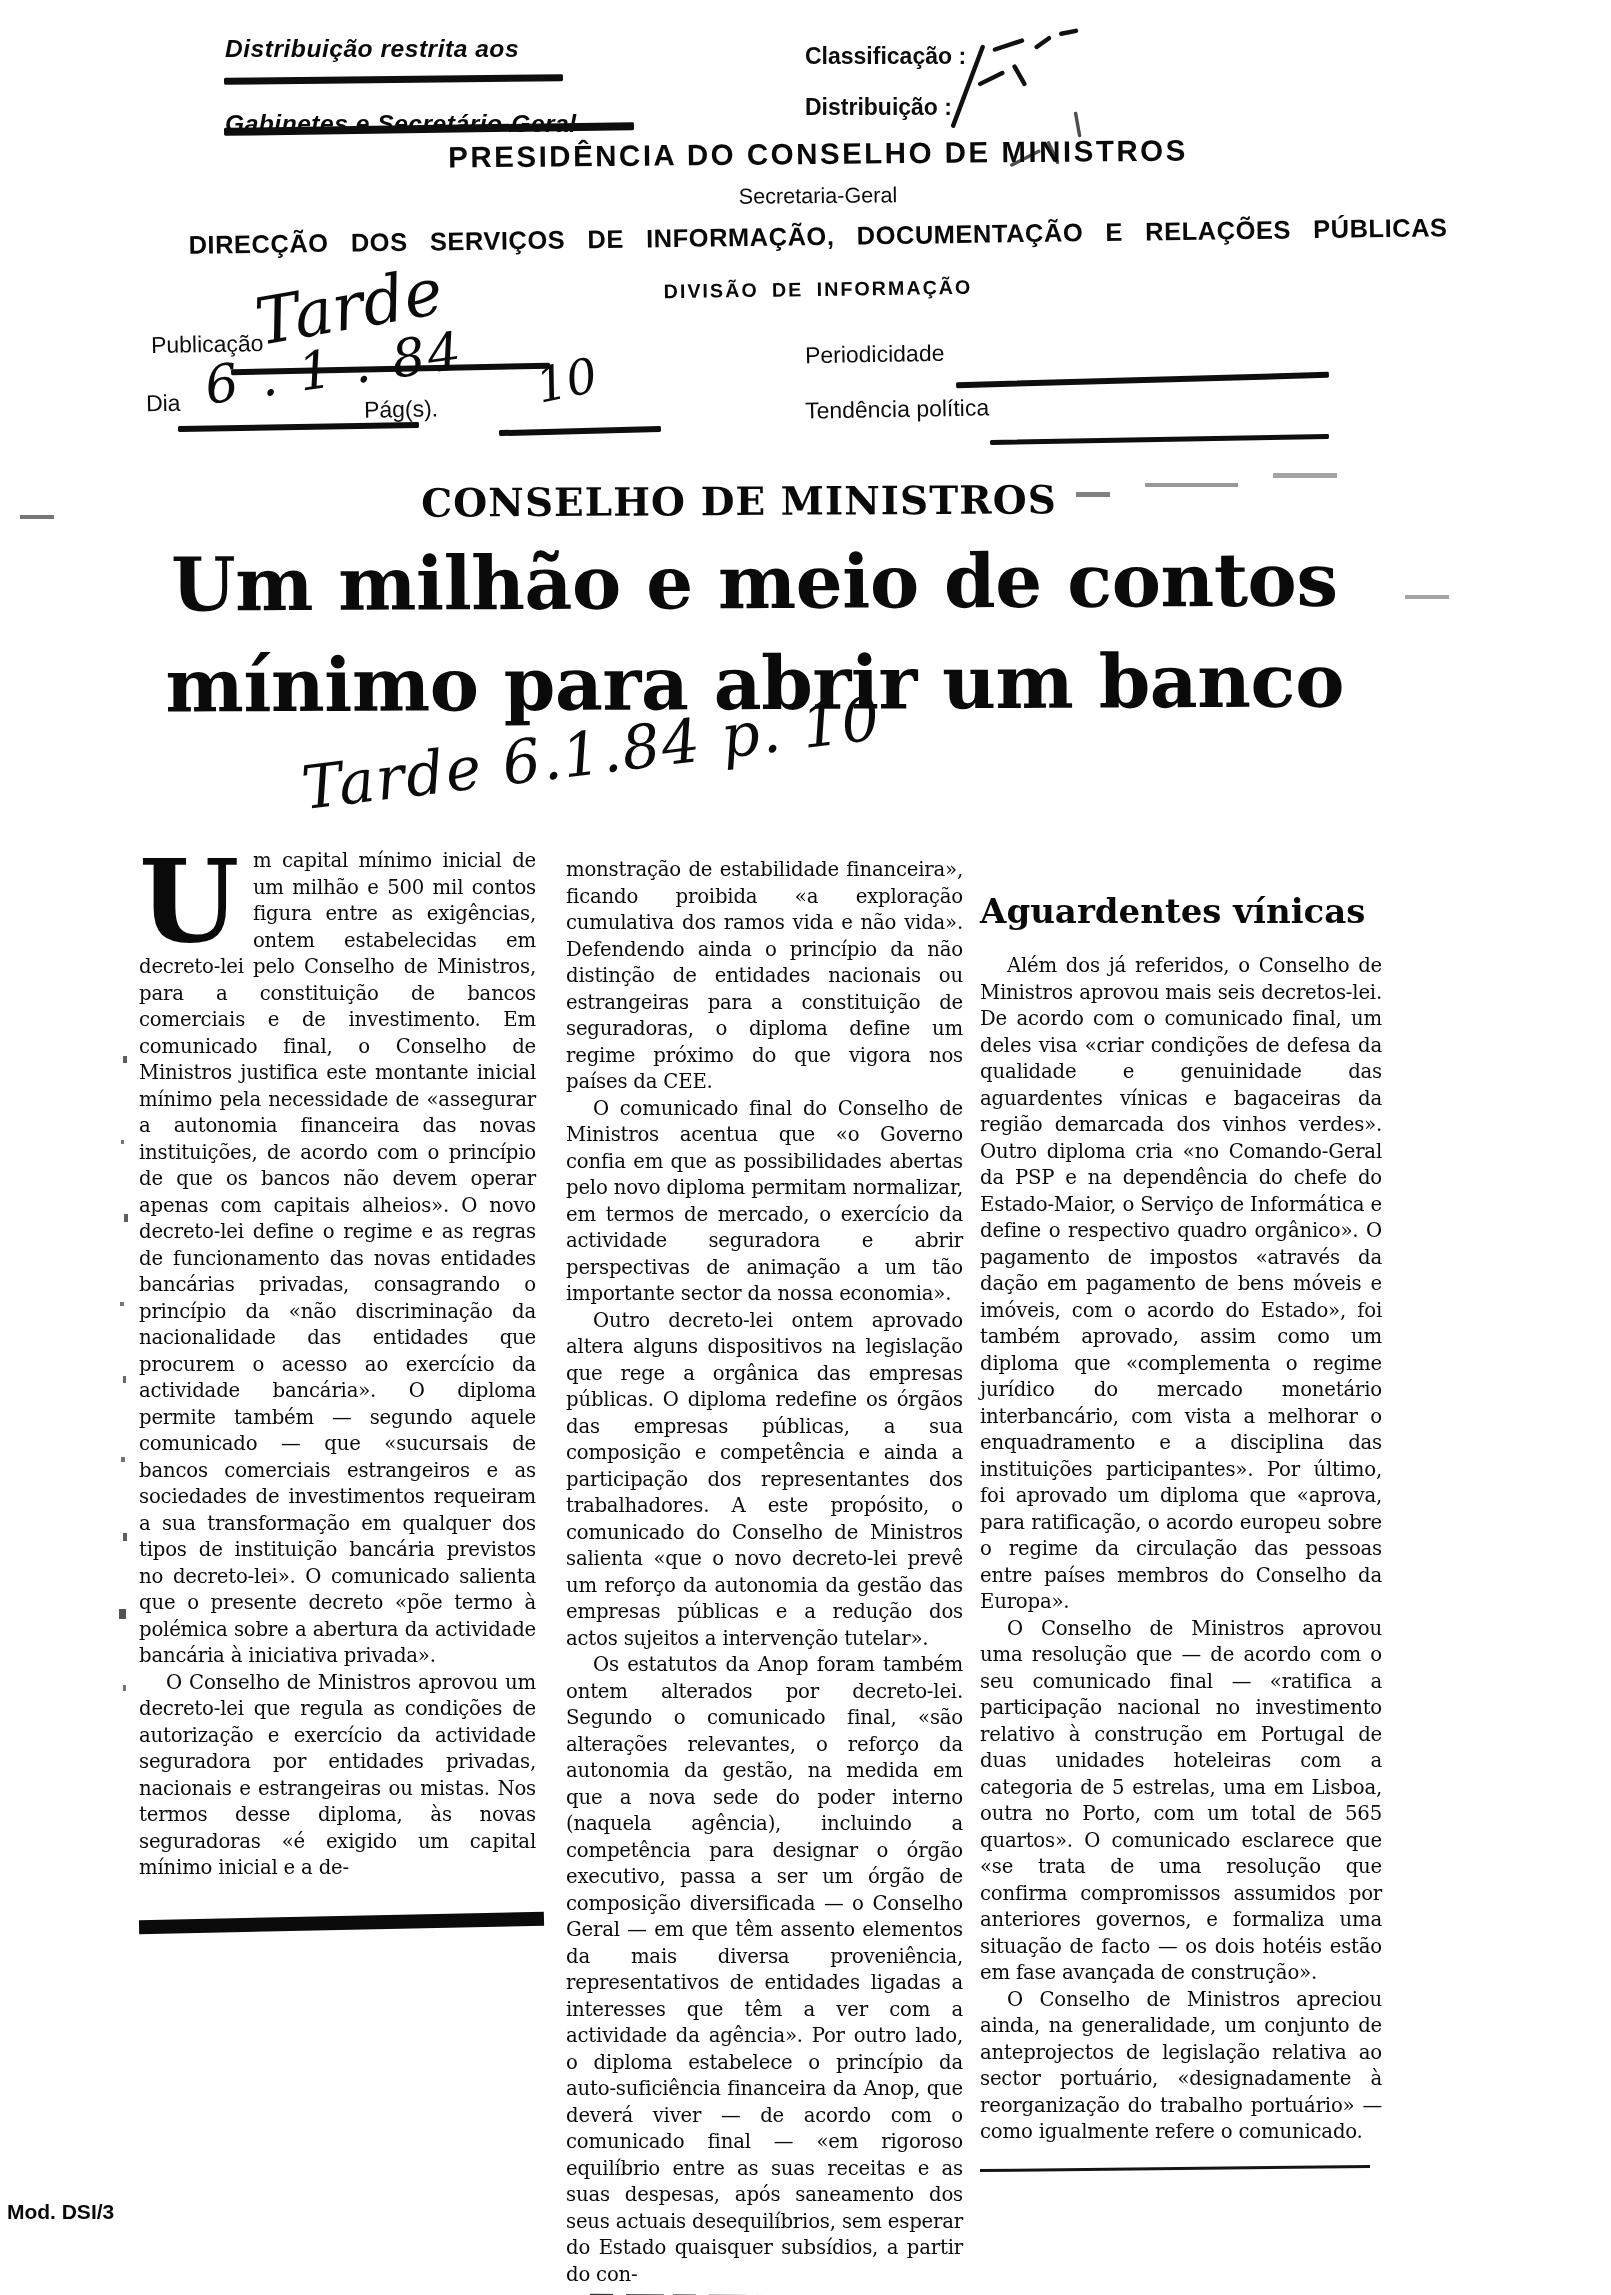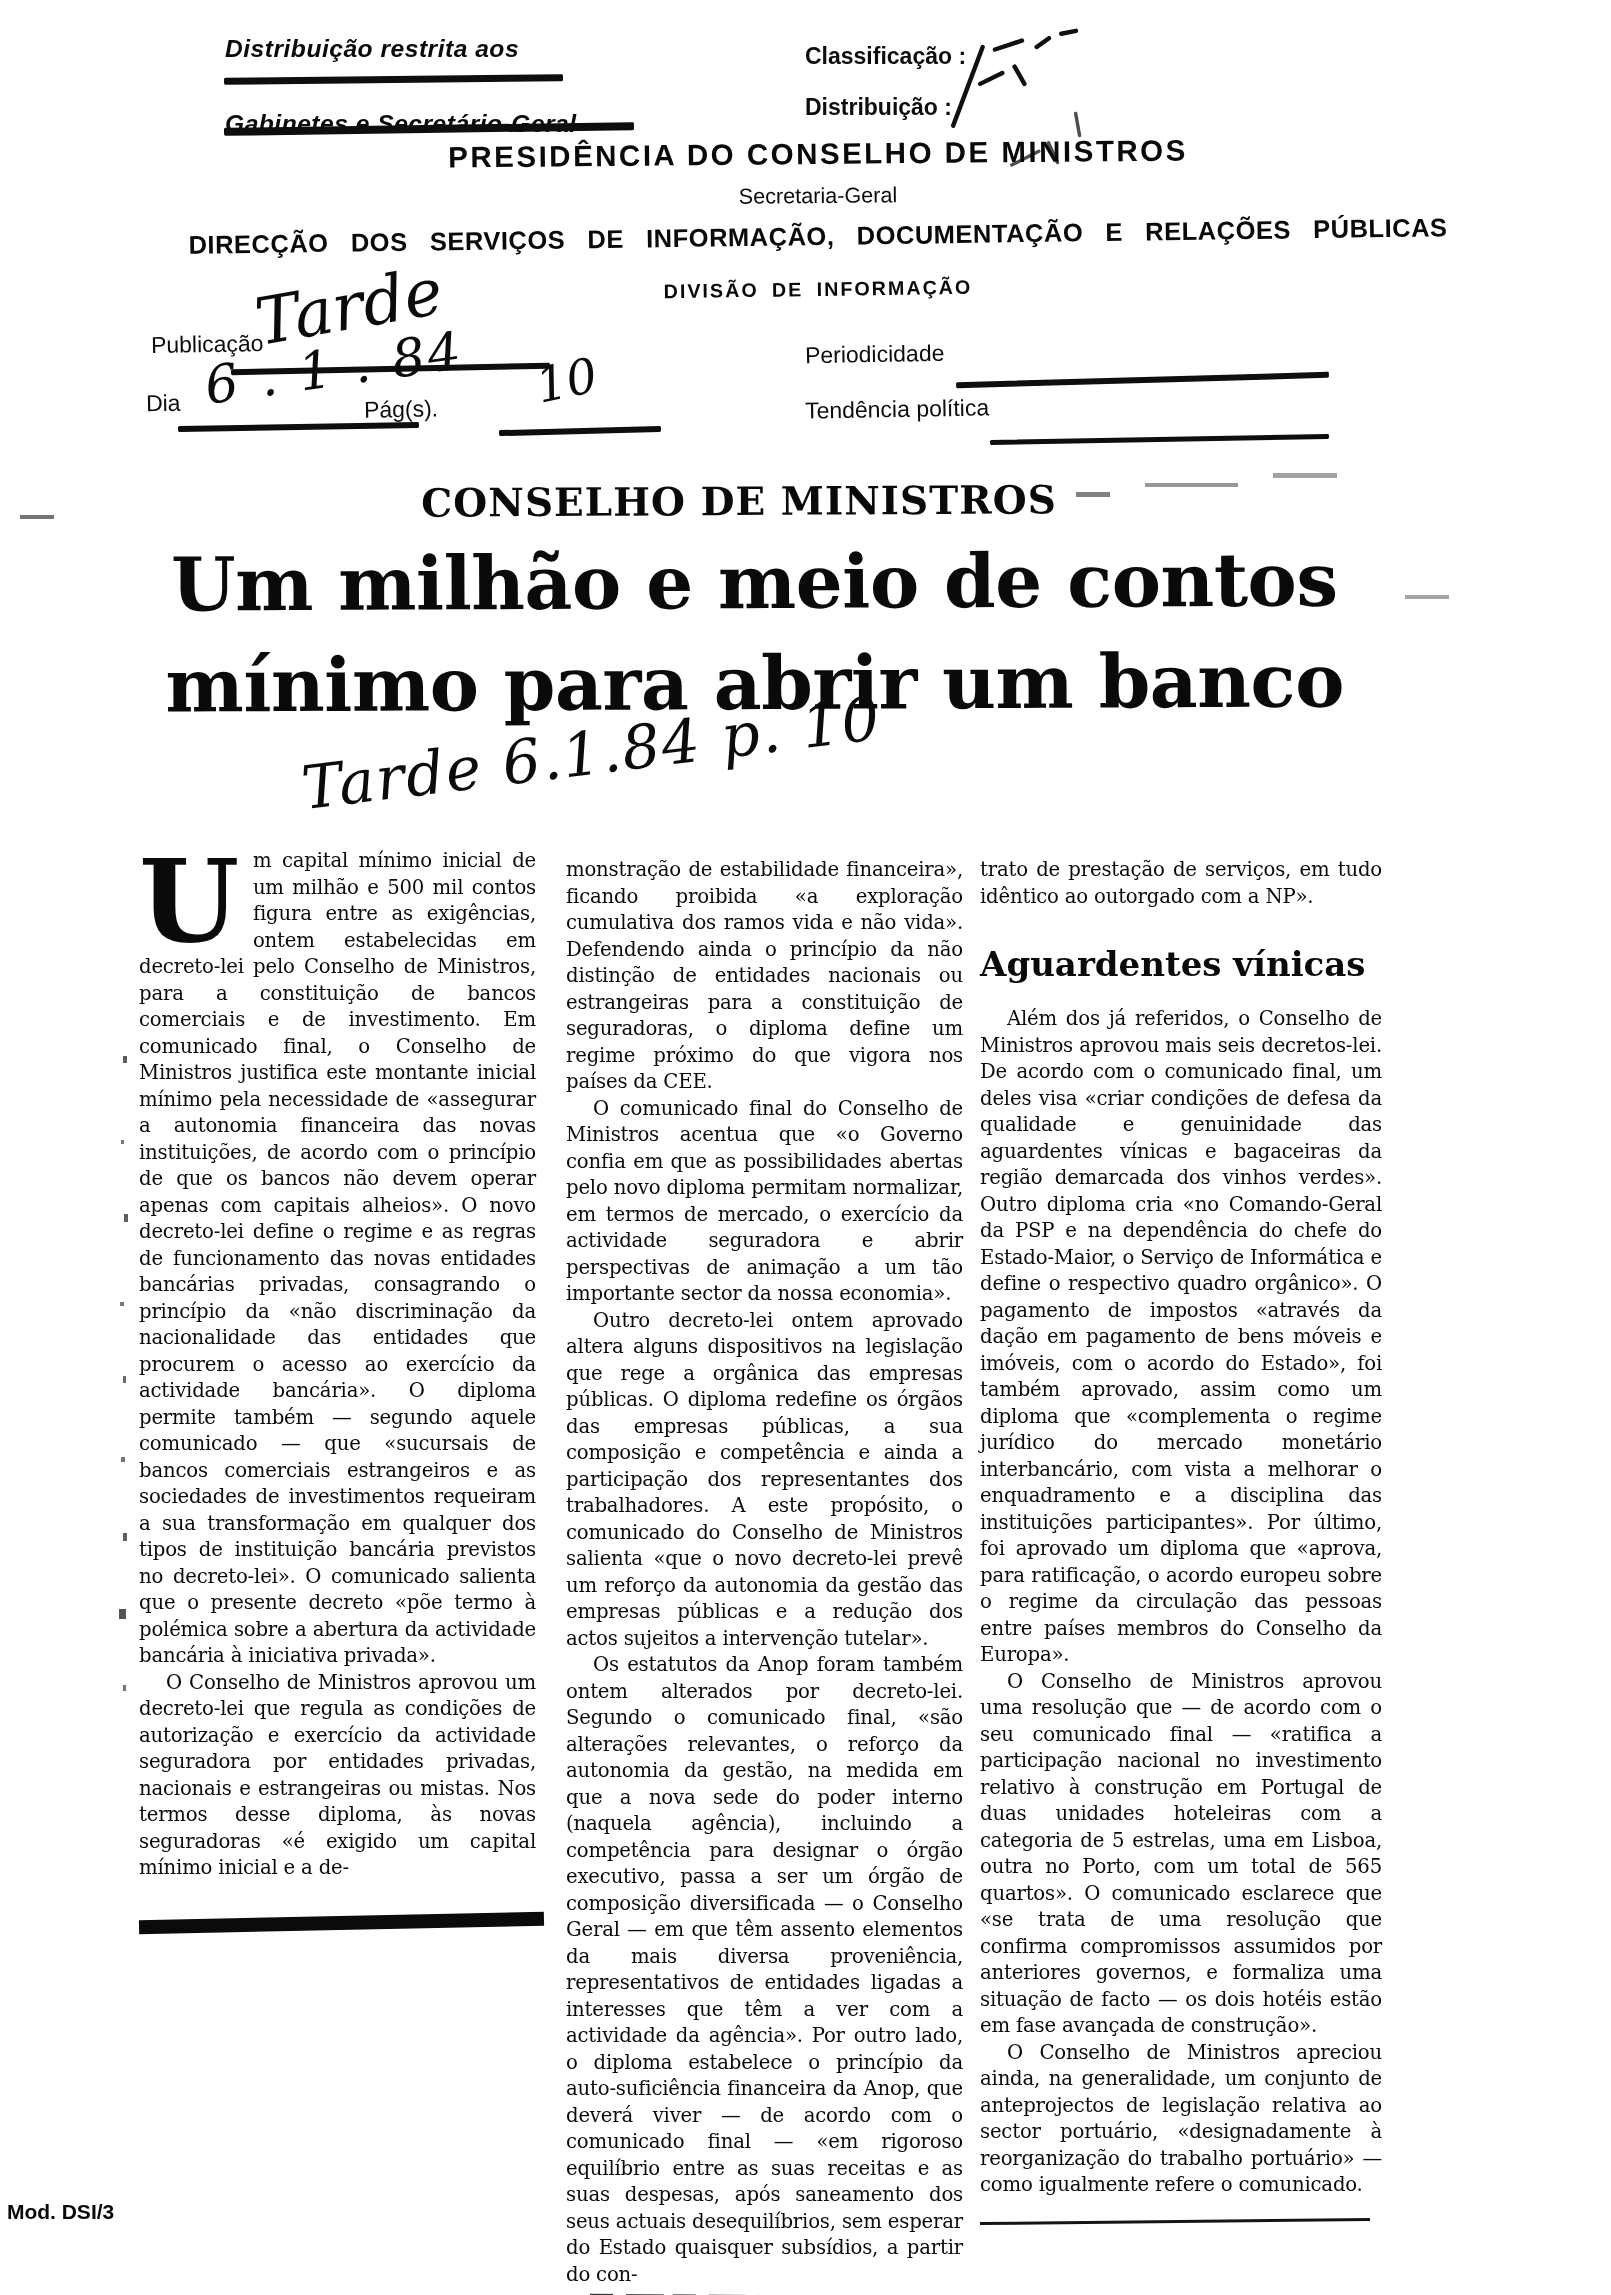--- a/index.html
+++ b/index.html
@@ -91,21 +91,20 @@
 
   <div class="abs col" style="left:566px;top:857px;width:397px;">
     <p>monstração de estabilidade financeira», ficando proibida «a exploração cumulativa dos ramos vida e não vida». Defendendo ainda o princípio da não distinção de entidades nacionais ou estrangeiras para a constituição de seguradoras, o diploma define um regime próximo do que vigora nos países da CEE.</p>
     <p class="indent">O comunicado final do Conselho de Ministros acentua que «o Governo confia em que as possibilidades abertas pelo novo diploma permitam normalizar, em termos de mercado, o exercício da actividade seguradora e abrir perspectivas de animação a um tão importante sector da nossa economia».</p>
     <p class="indent">Outro decreto-lei ontem aprovado altera alguns dispositivos na legislação que rege a orgânica das empresas públicas. O diploma redefine os órgãos das empresas públicas, a sua composição e competência e ainda a participação dos representantes dos trabalhadores. A este propósito, o comunicado do Conselho de Ministros salienta «que o novo decreto-lei prevê um reforço da autonomia da gestão das empresas públicas e a redução dos actos sujeitos a intervenção tutelar».</p>
     <p class="indent">Os estatutos da Anop foram também ontem alterados por decreto-lei. Segundo o comunicado final, «são alterações relevantes, o reforço da autonomia da gestão, na medida em que a nova sede do poder interno (naquela agência), incluindo a competência para designar o órgão executivo, passa a ser um órgão de composição diversificada — o Conselho Geral — em que têm assento elementos da mais diversa proveniência, representativos de entidades ligadas a interesses que têm a ver com a actividade da agência». Por outro lado, o diploma estabelece o princípio da auto-suficiência financeira da Anop, que deverá viver — de acordo com o comunicado final — «em rigoroso equilíbrio entre as suas receitas e as suas despesas, após saneamento dos seus actuais desequilíbrios, sem esperar do Estado quaisquer subsídios, a partir do con-</p>
     <div class="smudge"></div>
   </div>
 
   <div class="abs col" style="left:980px;top:857px;width:402px;">
-    <p>trato de prestação de serviços, em tudo idêntico ao outorgado com a NP».</p>
     <p class="subhead">Aguardentes vínicas</p>
     <p class="indent">Além dos já referidos, o Conselho de Ministros aprovou mais seis decretos-lei. De acordo com o comunicado final, um deles visa «criar condições de defesa da qualidade e genuinidade das aguardentes vínicas e bagaceiras da região demarcada dos vinhos verdes». Outro diploma cria «no Comando-Geral da PSP e na dependência do chefe do Estado-Maior, o Serviço de Informática e define o respectivo quadro orgânico». O pagamento de impostos «através da dação em pagamento de bens móveis e imóveis, com o acordo do Estado», foi também aprovado, assim como um diploma que «complementa o regime jurídico do mercado monetário interbancário, com vista a melhorar o enquadramento e a disciplina das instituições participantes». Por último, foi aprovado um diploma que «aprova, para ratificação, o acordo europeu sobre o regime da circulação das pessoas entre países membros do Conselho da Europa».</p>
     <p class="indent">O Conselho de Ministros aprovou uma resolução que — de acordo com o seu comunicado final — «ratifica a participação nacional no investimento relativo à construção em Portugal de duas unidades hoteleiras com a categoria de 5 estrelas, uma em Lisboa, outra no Porto, com um total de 565 quartos». O comunicado esclarece que «se trata de uma resolução que confirma compromissos assumidos por anteriores governos, e formaliza uma situação de facto — os dois hotéis estão em fase avançada de construção».</p>
     <p class="indent">O Conselho de Ministros apreciou ainda, na generalidade, um conjunto de anteprojectos de legislação relativa ao sector portuário, «designadamente à reorganização do trabalho portuário» — como igualmente refere o comunicado.</p>
     <div class="endline"></div>
   </div>
 
   <div class="speck" style="left:123px;top:1056px;width:3.9px;height:6.9px;opacity:.7;"></div>
   <div class="speck" style="left:121px;top:1140px;width:3.4px;height:3.9px;opacity:.6;"></div>
   <div class="speck" style="left:124px;top:1214px;width:3.9px;height:7.9px;opacity:.7;"></div>

